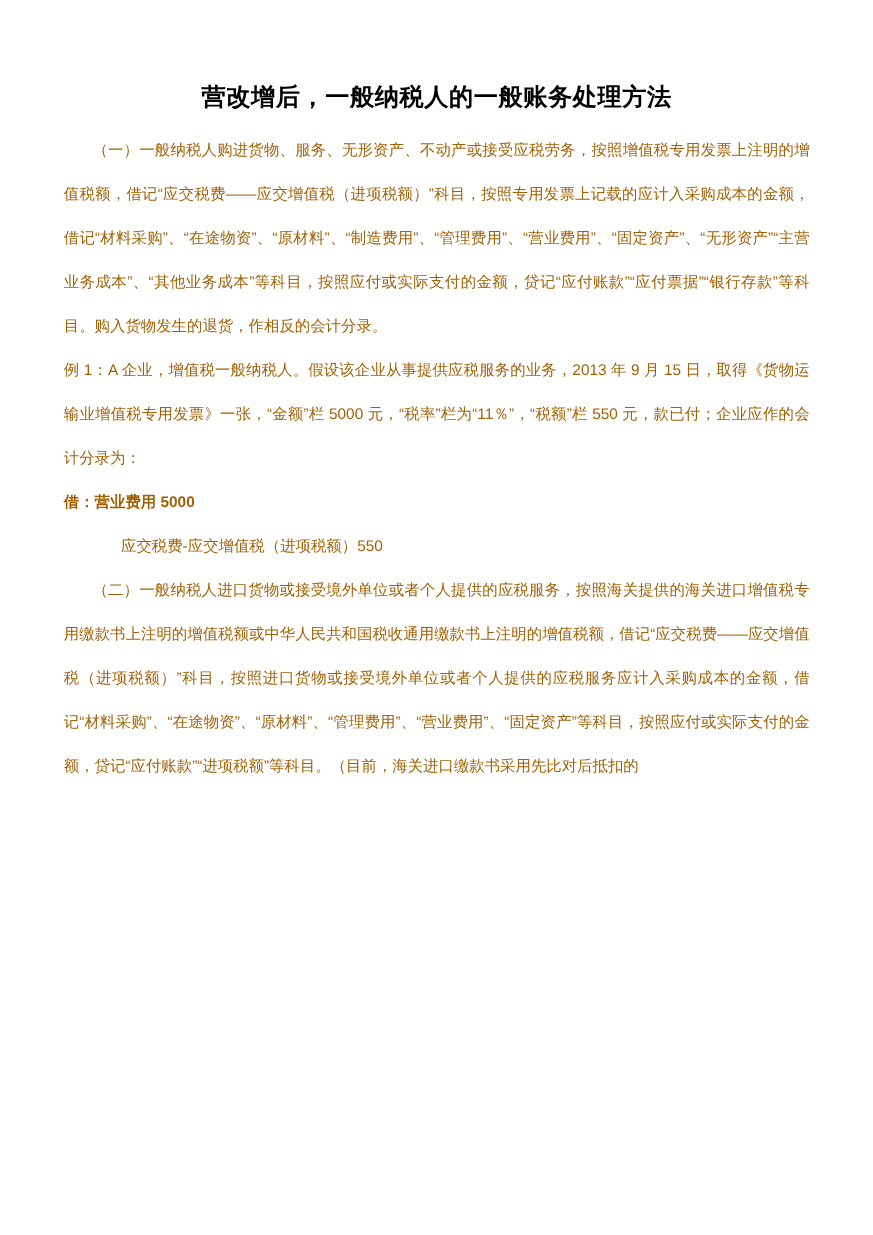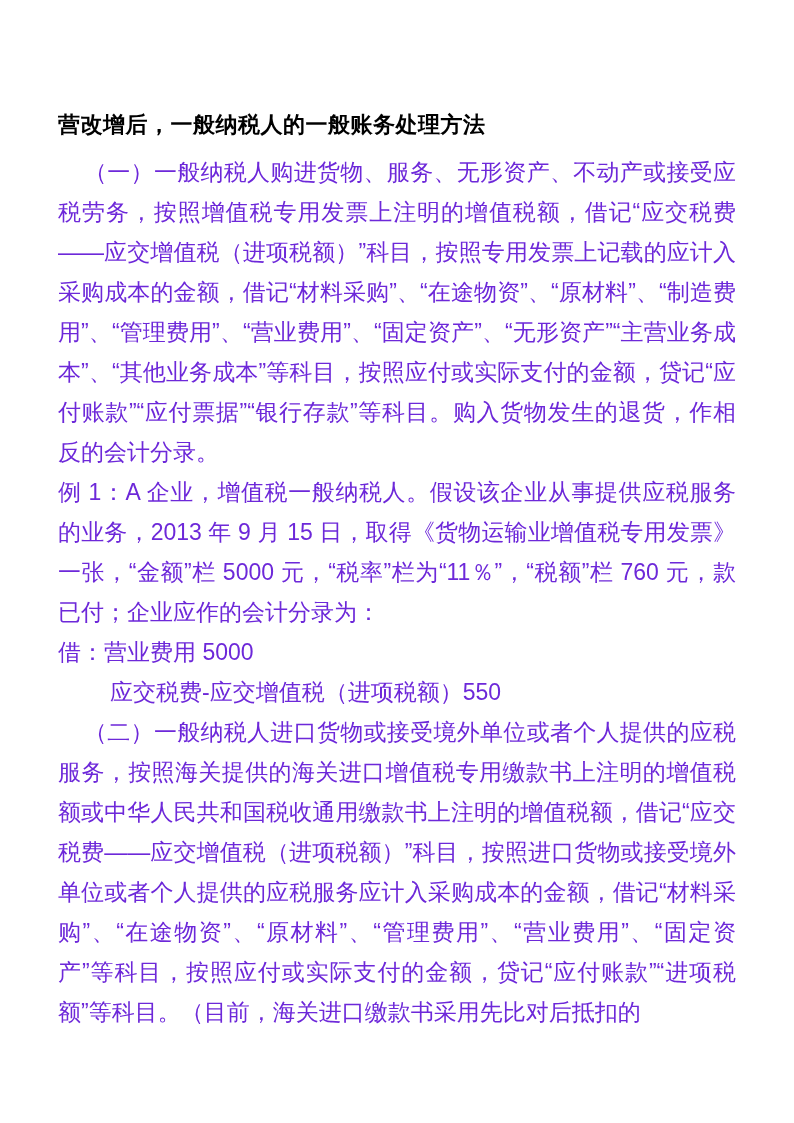--- a/index.html
+++ b/index.html
@@ -19,66 +19,67 @@
     position: absolute;
     left: 58px;
     top: 0;
     width: 678px;
   }
   .doc-title {
     font-family: "DejaVu Serif", "Liberation Serif", serif;
     font-size: 22px;
     line-height: 32px;
     color: #000000;
-    text-align: left;
+    text-align: center;
     margin: 0;
-    padding-top: 108px;
+    padding-top: 72px;
     letter-spacing: 0.5px;
     white-space: nowrap;
   }
   .para {
     font-family: "Liberation Sans", "DejaVu Sans", sans-serif;
-    font-size: 23px;
+    font-size: 14px;
     line-height: 40px;
-    color: #6d28d9;
+    color: #a16207;
     margin: 0;
     text-align: justify;
     text-justify: inter-ideograph;
     text-align-last: left;
     letter-spacing: 0px;
     word-break: break-all;
   }
   .para.first-indent {
     text-indent: 26px;
   }
   .para.no-indent {
     text-indent: 0;
   }
   .para.entry-indent {
     text-indent: 52px;
     text-align: center;
   }
   .para.flush {
     text-align: left;
+    font-weight: bold;
   }
   .spacer-top-1 { height: 12px; }
 </style>
 </head>
 <body>
 
 <div class="page">
   <div class="content">
 
     <h1 class="doc-title">营改增后，一般纳税人的一般账务处理方法</h1>
 
     <div class="spacer-top-1"></div>
 
     <p class="para first-indent">（一）一般纳税人购进货物、服务、无形资产、不动产或接受应税劳务，按照增值税专用发票上注明的增值税额，借记“应交税费——应交增值税（进项税额）”科目，按照专用发票上记载的应计入采购成本的金额，借记“材料采购”、“在途物资”、“原材料”、“制造费用”、“管理费用”、“营业费用”、“固定资产”、“无形资产”“主营业务成本”、“其他业务成本”等科目，按照应付或实际支付的金额，贷记“应付账款”“应付票据”“银行存款”等科目。购入货物发生的退货，作相反的会计分录。</p>
 
-    <p class="para no-indent">例 1：A 企业，增值税一般纳税人。假设该企业从事提供应税服务的业务，2013 年 9 月 15 日，取得《货物运输业增值税专用发票》一张，“金额”栏 5000 元，“税率”栏为“11％”，“税额”栏 760 元，款已付；企业应作的会计分录为：</p>
+    <p class="para no-indent">例 1：A 企业，增值税一般纳税人。假设该企业从事提供应税服务的业务，2013 年 9 月 15 日，取得《货物运输业增值税专用发票》一张，“金额”栏 5000 元，“税率”栏为“11％”，“税额”栏 550 元，款已付；企业应作的会计分录为：</p>
 
     <p class="para flush">借：营业费用 5000</p>
 
     <p class="para entry-indent">应交税费-应交增值税（进项税额）550</p>
 
 
     <p class="para first-indent">（二）一般纳税人进口货物或接受境外单位或者个人提供的应税服务，按照海关提供的海关进口增值税专用缴款书上注明的增值税额或中华人民共和国税收通用缴款书上注明的增值税额，借记“应交税费——应交增值税（进项税额）”科目，按照进口货物或接受境外单位或者个人提供的应税服务应计入采购成本的金额，借记“材料采购”、“在途物资”、“原材料”、“管理费用”、“营业费用”、“固定资产”等科目，按照应付或实际支付的金额，贷记“应付账款”“进项税额”等科目。（目前，海关进口缴款书采用先比对后抵扣的</p>
 
   </div>
 </div>

